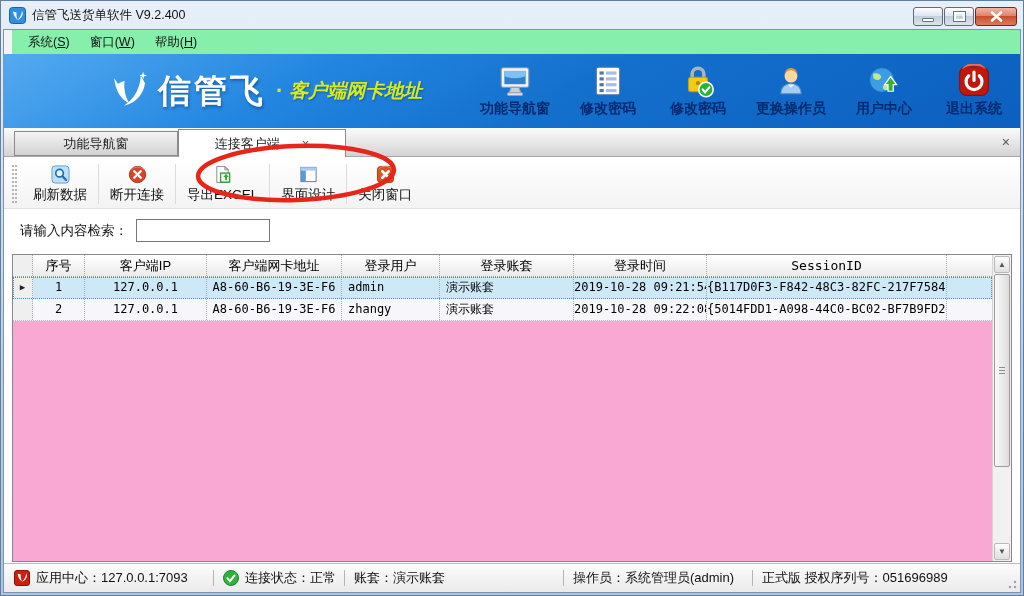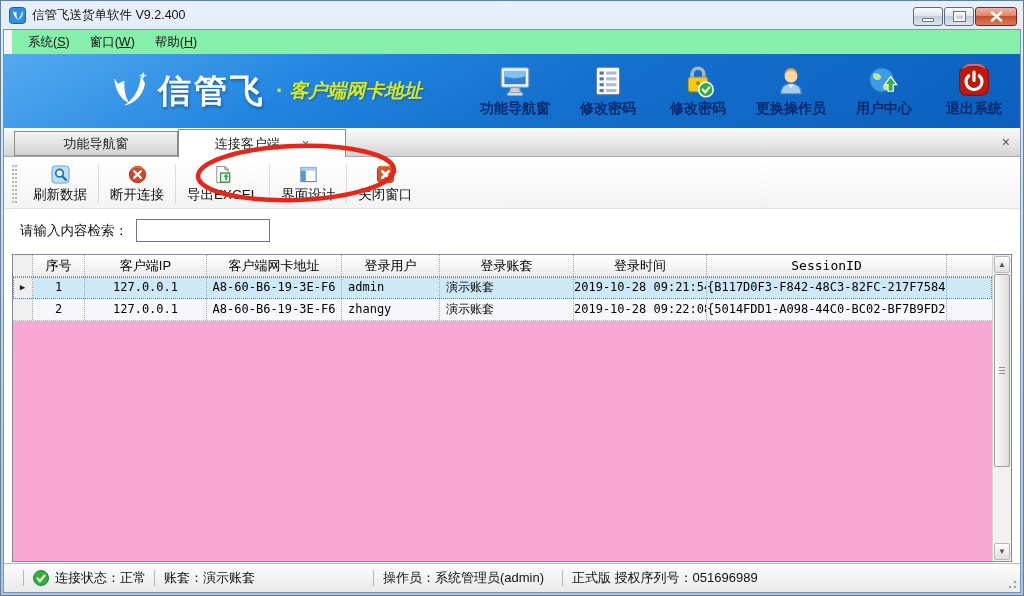--- a/index.html
+++ b/index.html
@@ -344,20 +344,28 @@
           <div class="vs-btn vs-up">▲</div>
           <div class="vs-thumb">
               <div class="vs-grip"></div>
             </div>
           <div class="vs-btn vs-down">▼</div>
         </div>
       </div>
     </div>
 
     <div class="statusbar">
+      <div class="sb-seg w-appc">
+        <svg viewBox="0 0 16 16">
+            <rect x="0.5" y="0.5" width="15" height="15" rx="2.5" fill="#cc1f10" stroke="#8d0f06"></rect>
+            <path d="M3.6 3.8 C4.2 7.4 5.6 9.9 7.8 11.2 C6.8 8.8 6.5 6.4 6.9 4.6 Z" fill="#fff"></path>
+            <path d="M12.2 3.3 C11.8 7.1 10.2 10.2 7.4 12 C10.5 11.3 12.6 8.9 13 5.6 Z" fill="#fff"></path>
+          </svg>
+        <span>应用中心：127.0.0.1:7093</span>
+      </div>
       <div class="sb-sep"></div>
       <div class="sb-seg w-conn">
         <svg viewBox="0 0 16 16">
             <circle cx="8" cy="8" r="7.5" fill="#2fb23a" stroke="#1d8b26"></circle>
             <path d="M4.4 8.2 l2.5 2.9 l4.7-5.6" fill="none" stroke="#fff" stroke-width="2" stroke-linecap="round"></path>
           </svg>
         <span>连接状态：正常</span>
       </div>
       <div class="sb-sep"></div>
       <div class="sb-seg w-acct">

